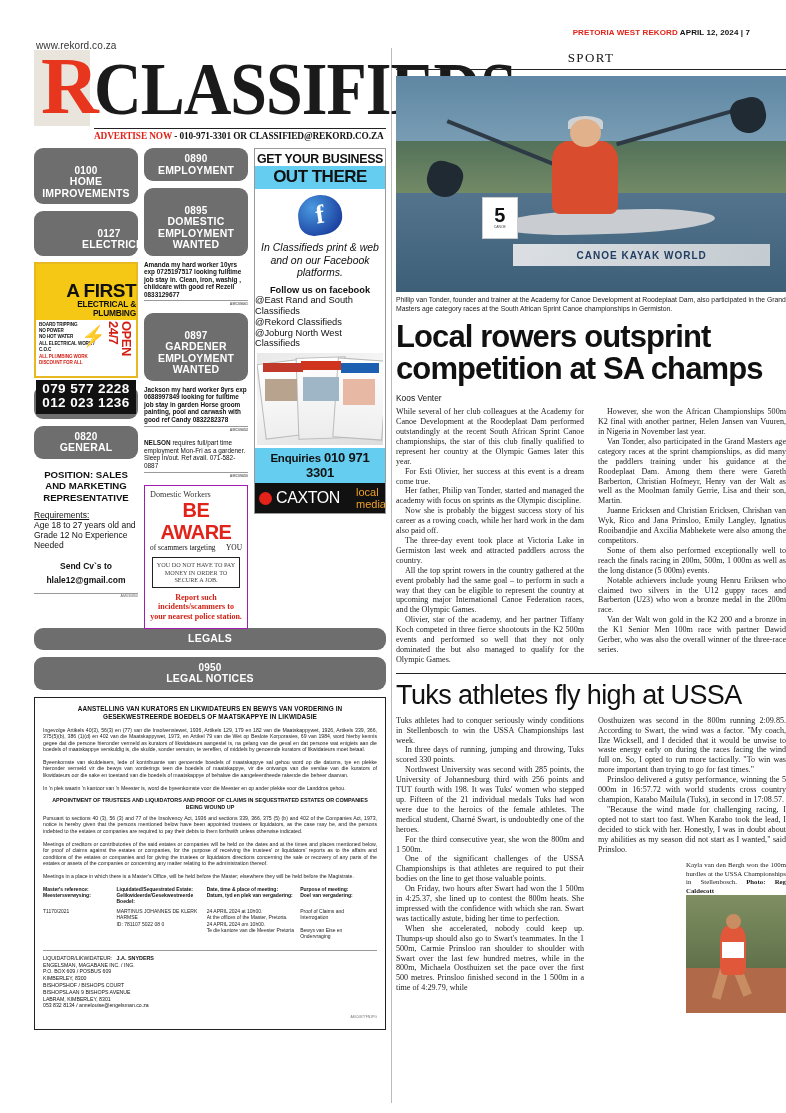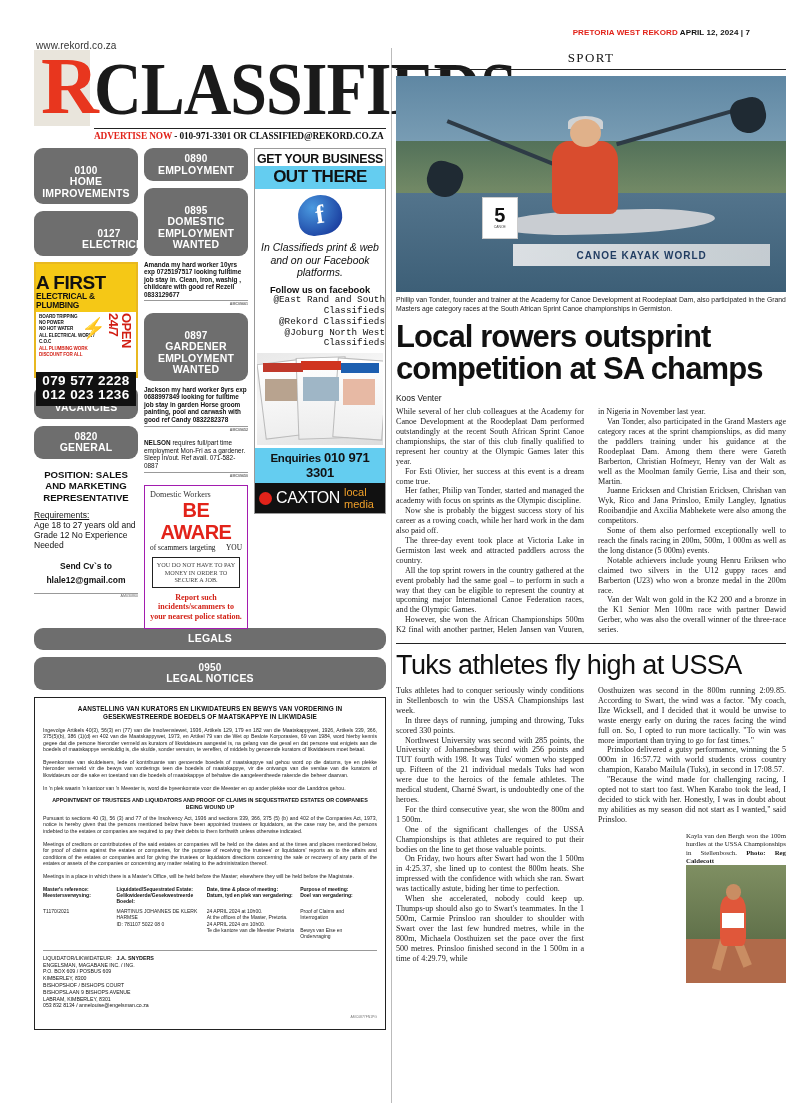--- a/index.html
+++ b/index.html
@@ -35,21 +35,21 @@
   .colA{position:absolute;left:0;top:0;width:104px;}
   .colB{position:absolute;left:110px;top:0;width:104px;}
   .colC{position:absolute;left:220px;top:0;width:132px;}
 
   .adtext{font-size:6.4px;line-height:7.6px;color:#111;margin:5px 0 2px;font-weight:bold;}
   .adtext .plain{font-weight:normal;}
   .adcode{font-size:3.6px;text-align:right;color:#666;border-top:.5px solid #999;margin-top:2px;}
 
   
   .afirst{border:2px solid #e8b820;margin-top:6px;position:relative;height:112px;background:#fff;}
-  .afirst .band{background:#f5c816;text-align:left;padding:9px 0 2px;}
+  .afirst .band{background:#f5c816;text-align:right;padding:17px 0 2px;}
   .afirst .band .t1{font-size:19px;font-weight:bold;line-height:19px;letter-spacing:-.5px;}
   .afirst .band .t2{font-size:8.4px;font-weight:bold;line-height:9px;letter-spacing:-.2px;}
   .afirst .body{position:relative;height:56px;padding:2px 3px;}
   .afirst .body ul{margin:0;padding:0;list-style:none;width:62px;}
   .afirst .body li{font-size:4.6px;line-height:6.4px;font-weight:bold;letter-spacing:-.1px;}
   .afirst .body li.red{color:#d21f14;}
   .afirst .open{position:absolute;right:3px;top:1px;writing-mode:vertical-rl;font-size:13px;font-weight:bold;color:#d21f14;letter-spacing:-.5px;line-height:13px;}
   .afirst .bolt{position:absolute;right:30px;top:6px;font-size:20px;color:#d21f14;line-height:1;}
   .afirst .phones{background:#111;color:#fff;text-align:center;font-size:13.5px;font-weight:bold;line-height:14.5px;padding:2px 0 3px;letter-spacing:.4px;}
 
@@ -73,30 +73,30 @@
   
   .gyb{border:1px solid #999;background:#fff;padding:0;overflow:hidden;}
   .gyb .l1{font-size:12.4px;font-weight:bold;text-align:center;letter-spacing:-.3px;padding:3px 0 0;}
   .gyb .l2{background:#64cdf0;font-size:17px;font-weight:bold;text-align:center;letter-spacing:-.5px;padding:1px 0 2px;}
   .gyb .fb{height:52px;display:flex;align-items:center;justify-content:center;}
   .gyb .fbicon{width:44px;height:40px;border-radius:50% 50% 45% 35%;background:radial-gradient(circle at 35% 30%,#4a9ae0,#1b3fa0 80%);
      display:flex;align-items:center;justify-content:center;color:#fff;font-family:"Liberation Serif",serif;font-weight:bold;font-size:26px;
      transform:rotate(-8deg);}
   .gyb .ital{font-style:italic;text-align:center;font-size:10.5px;line-height:12.5px;padding:0 4px 6px;}
   .gyb .follow{text-align:center;font-size:9.3px;line-height:10.8px;font-weight:bold;}
-  .gyb .handles{text-align:right;font-size:9.3px;line-height:10.8px;font-family:Liberation Mono, monospace;}
+  .gyb .handles{text-align:left;font-size:9.3px;line-height:10.8px;}
   .gyb .papers{height:92px;margin:4px 2px 0;background:
       linear-gradient(160deg,#e8e8e8 0%,#f6f6f6 40%,#dcdcdc 100%);position:relative;overflow:hidden;}
   .gyb .papers .p{position:absolute;background:#fff;border:1px solid #bbb;}
   .gyb .enq{background:#64cdf0;text-align:center;font-size:11.5px;font-weight:bold;padding:2px 0 3px;margin-top:3px;letter-spacing:-.2px;}
   .gyb .enq b{font-size:13px;}
   .gyb .caxton{background:#111;color:#fff;display:flex;align-items:center;padding:3px 4px;}
   .gyb .caxton .mark{width:13px;height:13px;background:#e2231a;border-radius:50%;margin-right:4px;flex:none;}
   .gyb .caxton .cx{font-size:16px;letter-spacing:-.4px;}
-  .gyb .caxton .lm{font-size:11px;color:#f0a02a;margin-left:4px;}
+  .gyb .caxton .lm{font-size:11px;color:#f0a02a;margin-left:16px;}
 
   
   .legalbox{border:1px solid #222;margin-top:7px;padding:7px 8px 8px;background:#fff;}
   .legalbox h4{margin:0 0 6px;font-size:6.4px;line-height:8px;text-align:center;font-weight:bold;letter-spacing:.1px;}
   .legalbox p{margin:0 0 6px;font-size:5.2px;line-height:6.6px;text-align:justify;color:#222;}
   .legalbox h5{margin:6px 0 4px;font-size:5.4px;line-height:6.8px;text-align:center;font-weight:bold;}
   .ltable{width:100%;border-collapse:collapse;margin-top:5px;}
   .ltable th{font-size:5px;line-height:6.4px;text-align:left;vertical-align:top;font-weight:bold;padding:0 5px 3px 0;}
   .ltable td{font-size:5px;line-height:6.4px;text-align:left;vertical-align:top;padding:0 5px 3px 0;color:#222;}
   .liqblock{border-top:.5px solid #999;margin-top:7px;padding-top:4px;font-size:5.2px;line-height:6.8px;}
@@ -399,20 +399,21 @@
     <div class="headline1">Local rowers outsprint competition at SA champs</div>
     <div class="byline">Koos Venter</div>
 
     <div class="art">
       <p class="first">While several of her club colleagues at the Academy for Canoe Development at the Roodeplaat Dam performed outstandingly at the recent South African Sprint Canoe championships, the star of this club finally qualified to represent her country at the Olympic Games later this year.</p>
       <p>For Esti Olivier, her success at this event is a dream come true.</p>
       <p>Her father, Philip van Tonder, started and managed the academy with focus on sprints as the Olympic discipline.</p>
       <p>Now she is probably the biggest success story of his career as a rowing coach, while her hard work in the dam also paid off.</p>
       <p>The three-day event took place at Victoria Lake in Germiston last week and attracted paddlers across the country.</p>
       <p>All the top sprint rowers in the country gathered at the event probably had the same goal – to perform in such a way that they can be eligible to represent the country at upcoming major International Canoe Federation races, and the Olympic Games.</p>
+      <p>Olivier, star of the academy, and her partner Tiffany Koch competed in three fierce shootouts in the K2 500m events and performed so well that they not only dominated the but also managed to qualify for the Olympic Games.</p>
       <p>However, she won the African Championships 500m K2 final with another partner, Helen Jansen van Vuuren, in Nigeria in November last year.</p>
       <p>Van Tonder, also participated in the Grand Masters age category races at the sprint championships, as did many the paddlers training under his guidance at the Roodeplaat Dam. Among them there were Gareth Barberton, Christian Hofmeyr, Henry van der Walt as well as the Moolman family Gerrie, Lisa and their son, Martin.</p>
       <p>Juanne Ericksen and Christian Ericksen, Chrishan van Wyk, Rico and Jana Prinsloo, Emily Langley, Ignatius Rooibandjie and Axcilia Mabhekete were also among the competitors.</p>
       <p>Some of them also performed exceptionally well to reach the finals racing in 200m, 500m, 1 000m as well as the long distance (5 000m) events.</p>
       <p>Notable achievers include young Henru Eriksen who claimed two silvers in the U12 guppy races and Barberton (U23) who won a bronze medal in the 200m race.</p>
       <p>Van der Walt won gold in the K2 200 and a bronze in the K1 Senior Men 100m race with partner Dawid Gerber, who was also the overall winner of the three-race series.</p>
     </div>
 
     <div class="headline2">Tuks athletes fly high at USSA</div>
 

